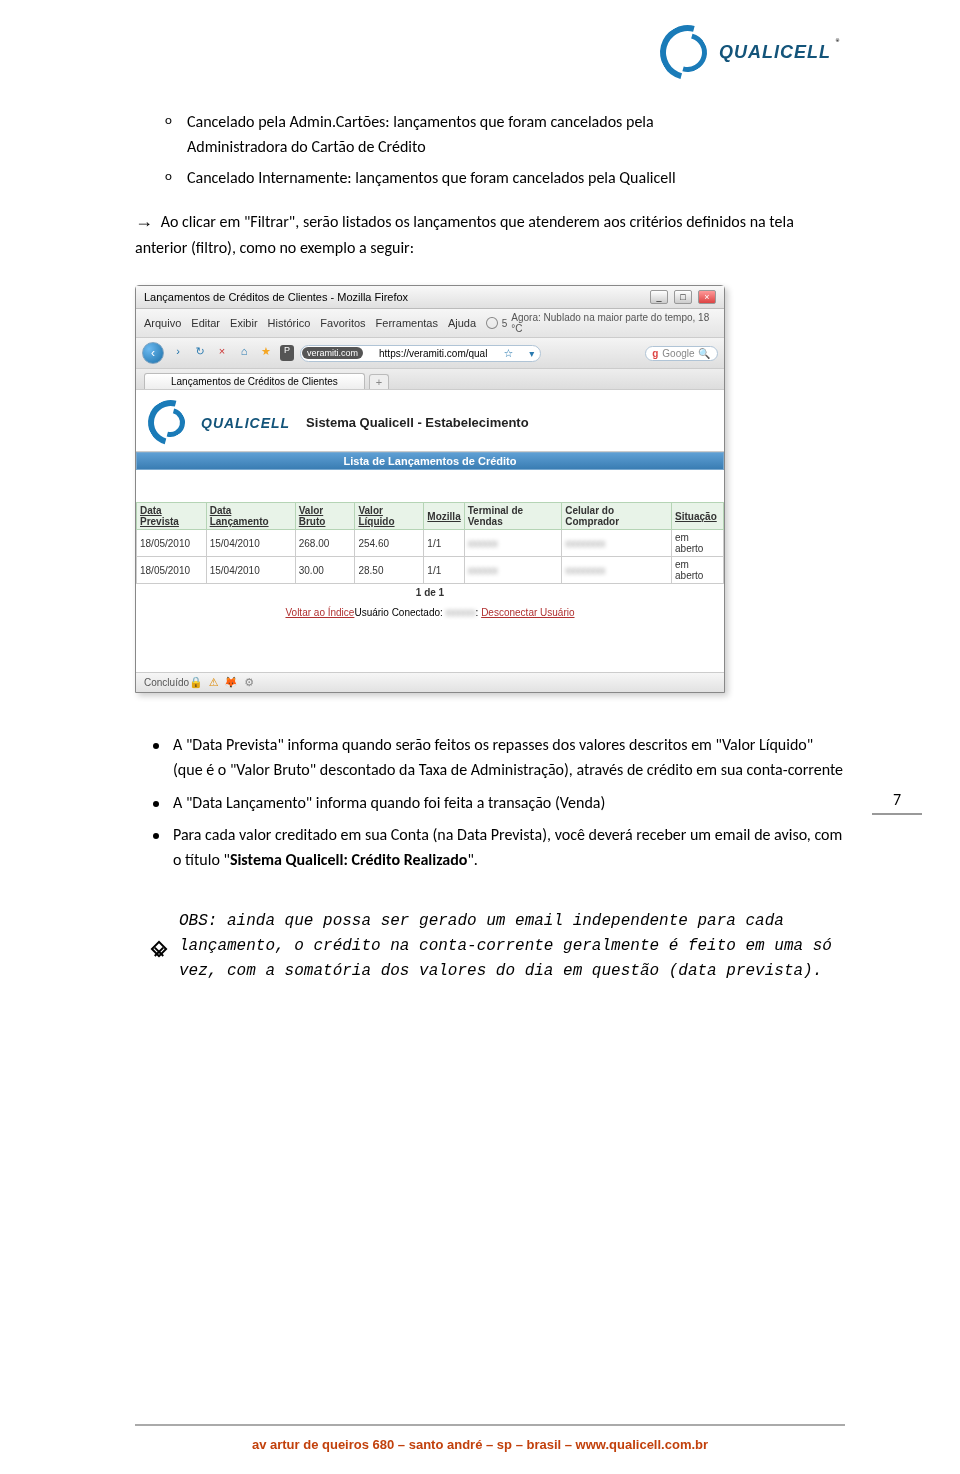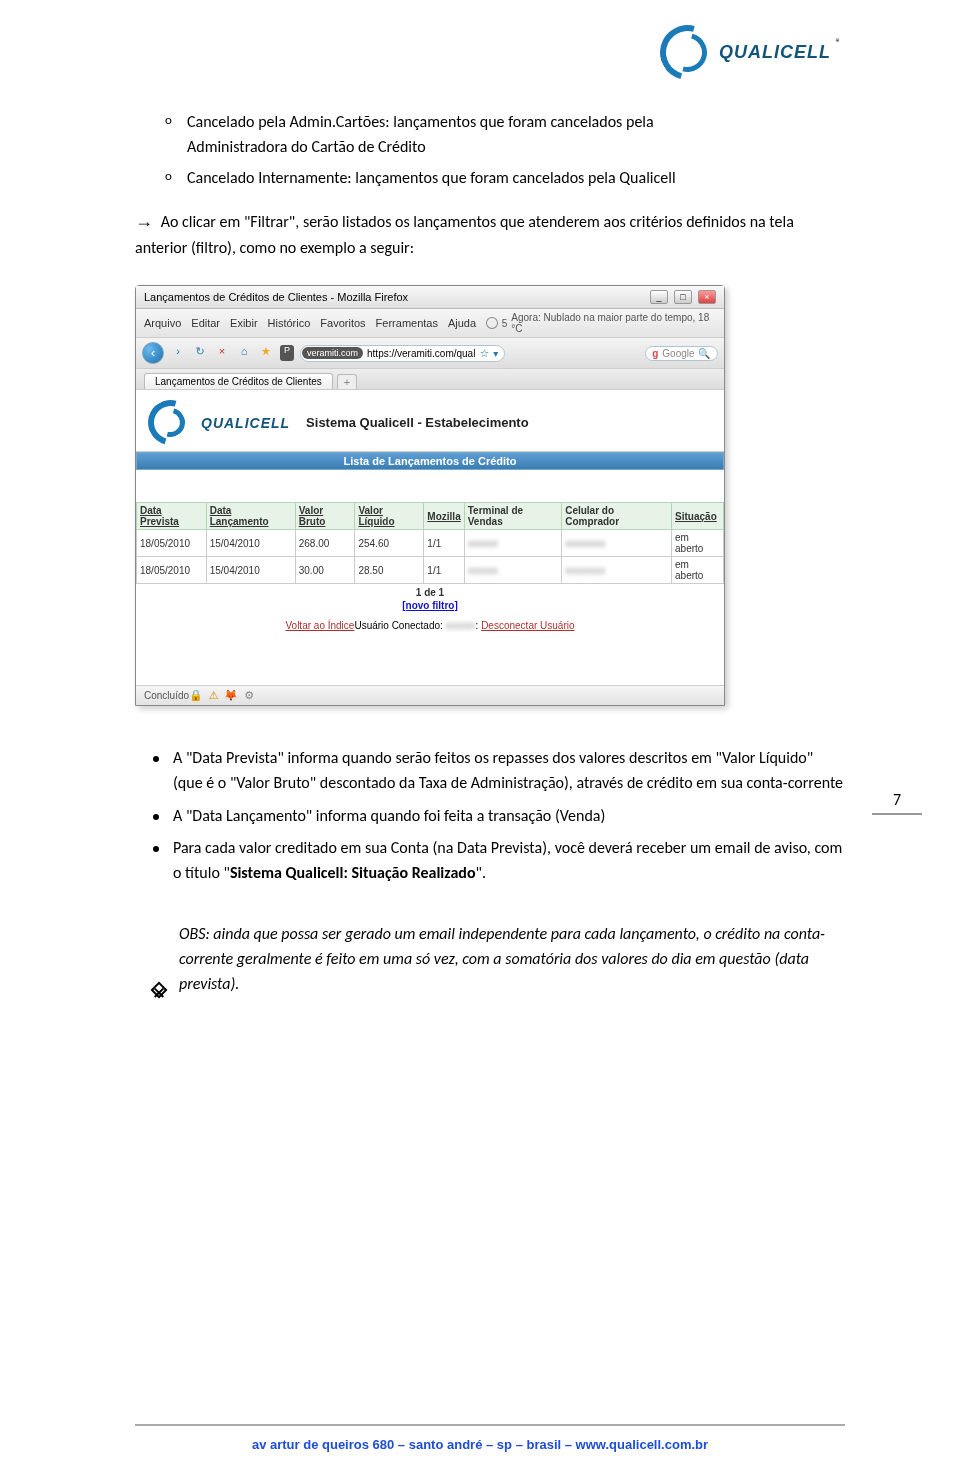--- a/index.html
+++ b/index.html
@@ -165,21 +165,21 @@
     color:#1b6fa8;
     text-align:center;
   }
   .url-pill {
     display:flex;
     align-items:center;
     background:#fff;
     border:1px solid #b0c4d6;
     border-radius:10px;
     padding:1px 6px 1px 1px;
-    gap:4px;
+    gap:16px;
     font-size:10px;
   }
   .url-badge {
     background:#555;
     color:#fff;
     padding:1px 5px;
     border-radius:8px;
     font-size:9px;
   }
   .url-star { color:#2a7ab0; font-size:11px; }
@@ -202,21 +202,21 @@
     border-bottom: 1px solid #ccc;
     display: flex;
     align-items: flex-end;
     gap:4px;
   }
   .tab {
     background: linear-gradient(#fff,#eee);
     border: 1px solid #bbb;
     border-bottom: none;
     border-radius: 3px 3px 0 0;
-    padding: 2px 10px;
+    padding: 2px 26px;
     font-size: 10px;
   }
   .tab-plus {
     padding: 1px 6px;
     color:#888;
     font-size:11px;
     border:1px solid #bbb;
     border-bottom:none;
     border-radius:3px 3px 0 0;
     background:#eee;
@@ -327,24 +327,25 @@
   }
   .bul-item .dot {
     width: 6px; height: 6px;
     background:#000;
     border-radius:50%;
     margin: 10px 14px 0 18px;
     flex-shrink:0;
   }
   .obs-block {
     display:flex;
-    align-items:flex-end;
+    align-items:center;
     margin-top: 36px;
     line-height: 1.55;
     font-style: italic;
+    font-family: Liberation Mono, monospace;
   }
   .obs-block .diamond {
     width:12px;height:12px;
     transform: rotate(45deg);
     border:2px solid #000;
     position:relative;
     margin: 6px 14px 0 18px;
     flex-shrink:0;
   }
   .obs-block .diamond::before, .obs-block .diamond::after {
@@ -364,21 +365,21 @@
     background: #aaa;
   }
   .footer-text {
     position:absolute;
     bottom: 22px;
     left: 0;
     right: 0;
     text-align:center;
     font-family: Verdana, Arial, sans-serif;
     font-size: 13px;
-    color:#1d4ed8;
+    color:#c2410c;
     font-weight: bold;
   }
 </style>
 </head>
 <body>
 
 <div class="logo-top">
   <div class="logo-swirl"></div>
   <div style="position:relative;">
     <span class="logo-text">QUALICELL</span>
@@ -494,21 +495,20 @@
             <td>28.50</td>
             <td>1/1</td>
             <td><span class="blur">xxxxxx</span></td>
             <td><span class="blur">xxxxxxxx</span></td>
             <td>em aberto</td>
           </tr>
         </tbody>
       </table>
       <div class="pager">
         <span>1 de 1</span>
-        <a class="novofiltro">[novo filtro]</a>
       </div>
       <div class="user-row">
         <a class="voltar">Voltar ao Índice</a>
         <span>
           <span>Usuário Conectado:</span>
           <span class="blur">xxxxxx</span>:
           <a class="discon">Desconectar Usuário</a>
         </span>
       </div>
       <div style="height:40px;"></div>
@@ -529,21 +529,21 @@
       <span class="dot"></span>
       <span>A "Data Prevista" informa quando serão feitos os repasses dos valores descritos em "Valor Líquido" (que é o "Valor Bruto" descontado da Taxa de Administração), através de crédito em sua conta-corrente</span>
     </div>
     <div class="bul-item">
       <span class="dot"></span>
       <span>A "Data Lançamento" informa quando foi feita a transação (Venda)</span>
     </div>
     <div class="bul-item">
       <span class="dot"></span>
       <span>
-        <span>Para cada valor creditado em sua Conta (na Data Prevista), você deverá receber um email de aviso, com o título "</span><b>Sistema Qualicell: Situação Realizado</b><span>".</span>
+        <span>Para cada valor creditado em sua Conta (na Data Prevista), você deverá receber um email de aviso, com o título "</span><b>Sistema Qualicell: Crédito Realizado</b><span>".</span>
       </span>
     </div>
   </div>
 
   <div class="obs-block">
     <span class="diamond"></span>
     <span>OBS: ainda que possa ser gerado um email independente para cada lançamento, o crédito na conta-corrente geralmente é feito em uma só vez, com a somatória dos valores do dia em questão (data prevista).</span>
   </div>
 
 </div>

